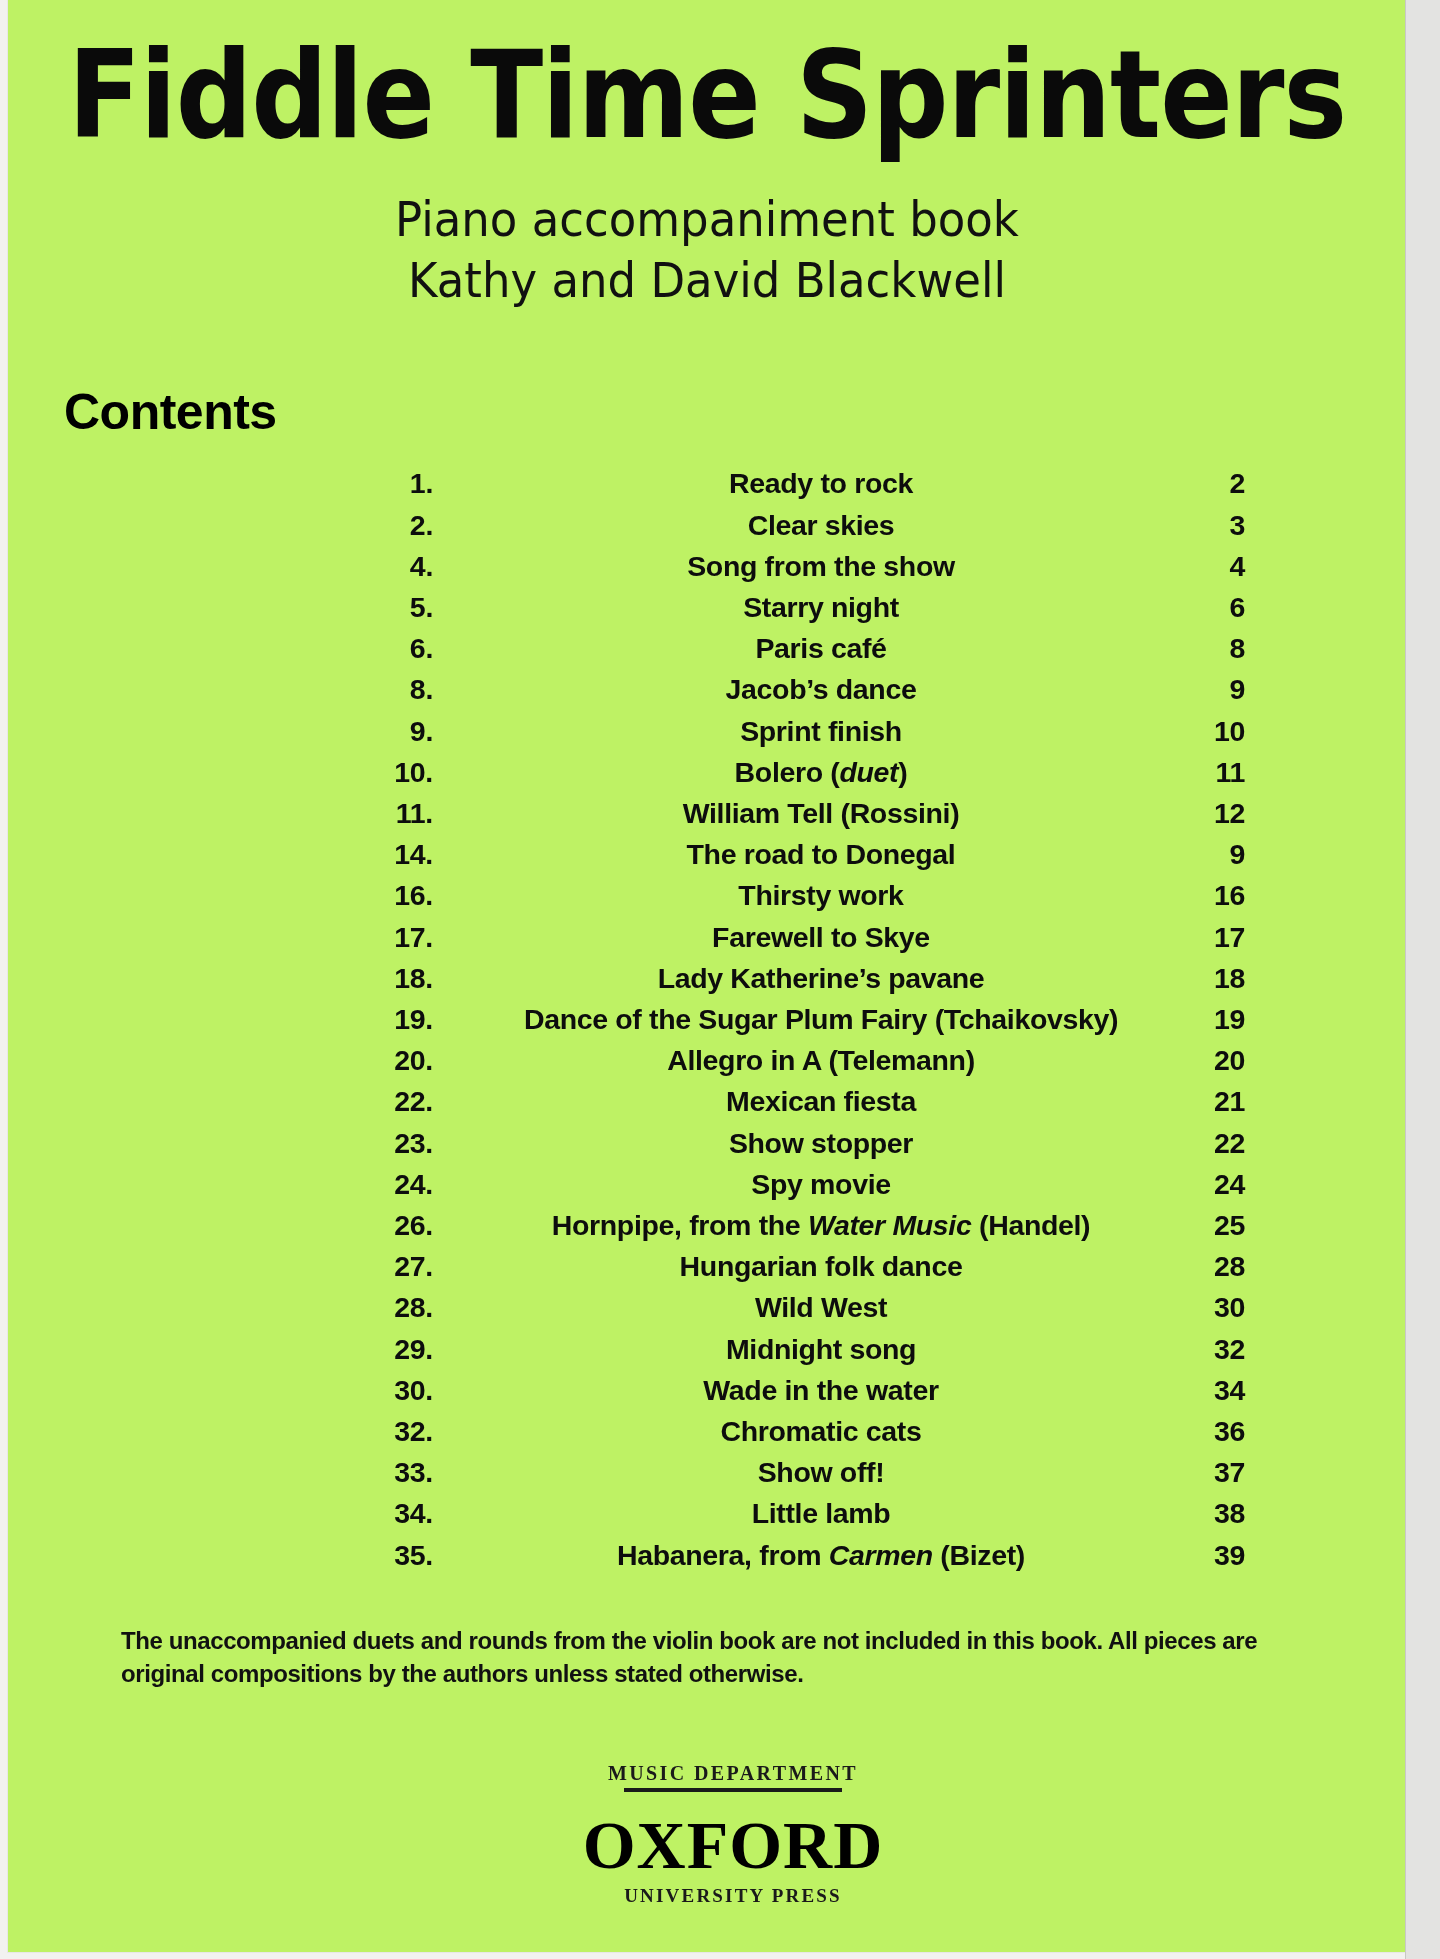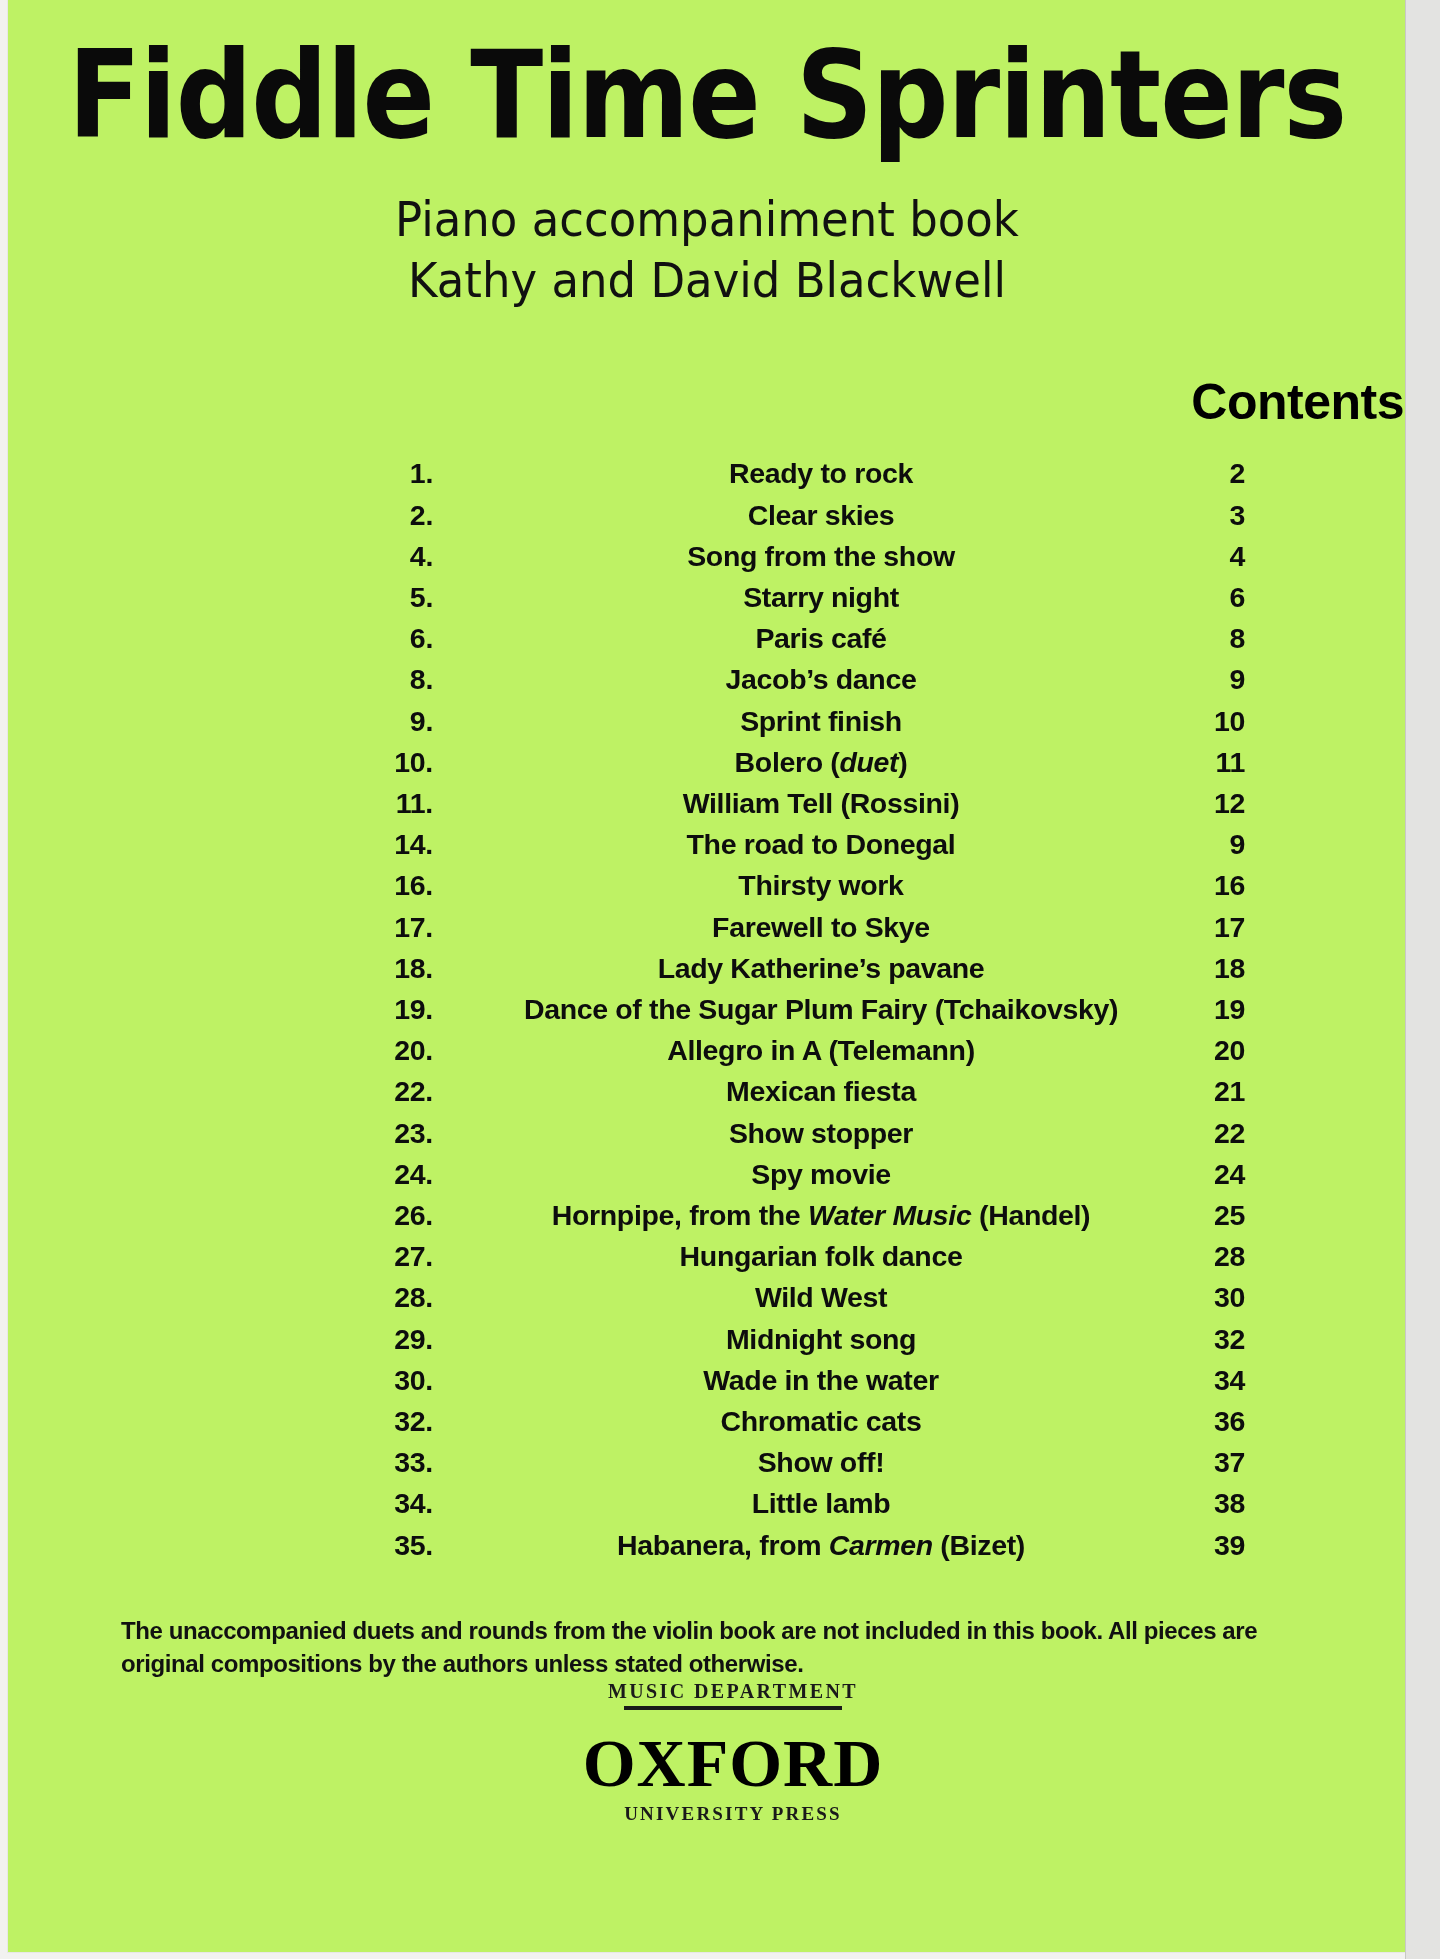--- a/index.html
+++ b/index.html
@@ -80,27 +80,27 @@
     font-size: 45px;
     line-height: 1.28;
     color: #111111;
     margin: 0;
     padding-top: 4px;
     transform: scaleY(1.06);
   }
 
   
   .contents-heading {
-    text-align: right;
+    text-align: left;
     font-family: "Liberation Sans", sans-serif;
     font-weight: 700;
     font-size: 50px;
     letter-spacing: -0.5px;
     color: #000000;
-    margin: 2px;
+    margin: 12px;
     padding-top: 62px;
     padding-left: 44px;
   }
 
   
   .contents-list {
     margin: 0;
     padding: 0;
     list-style: none;
     width: 870px;
@@ -148,20 +148,21 @@
     font-family: "Liberation Sans", sans-serif;
     font-weight: 600;
     font-size: 24px;
     line-height: 33px;
     color: #111111;
     letter-spacing: -0.4px;
   }
 
   
   .logo {
+    margin-top: 72px;
     text-align: center;
     padding-left: 52px;
   }
   .logo-dept {
     font-family: "Liberation Serif", serif;
     font-weight: 700;
     font-size: 20px;
     letter-spacing: 2.4px;
     color: #1a1a1a;
     padding-bottom: 3px;

